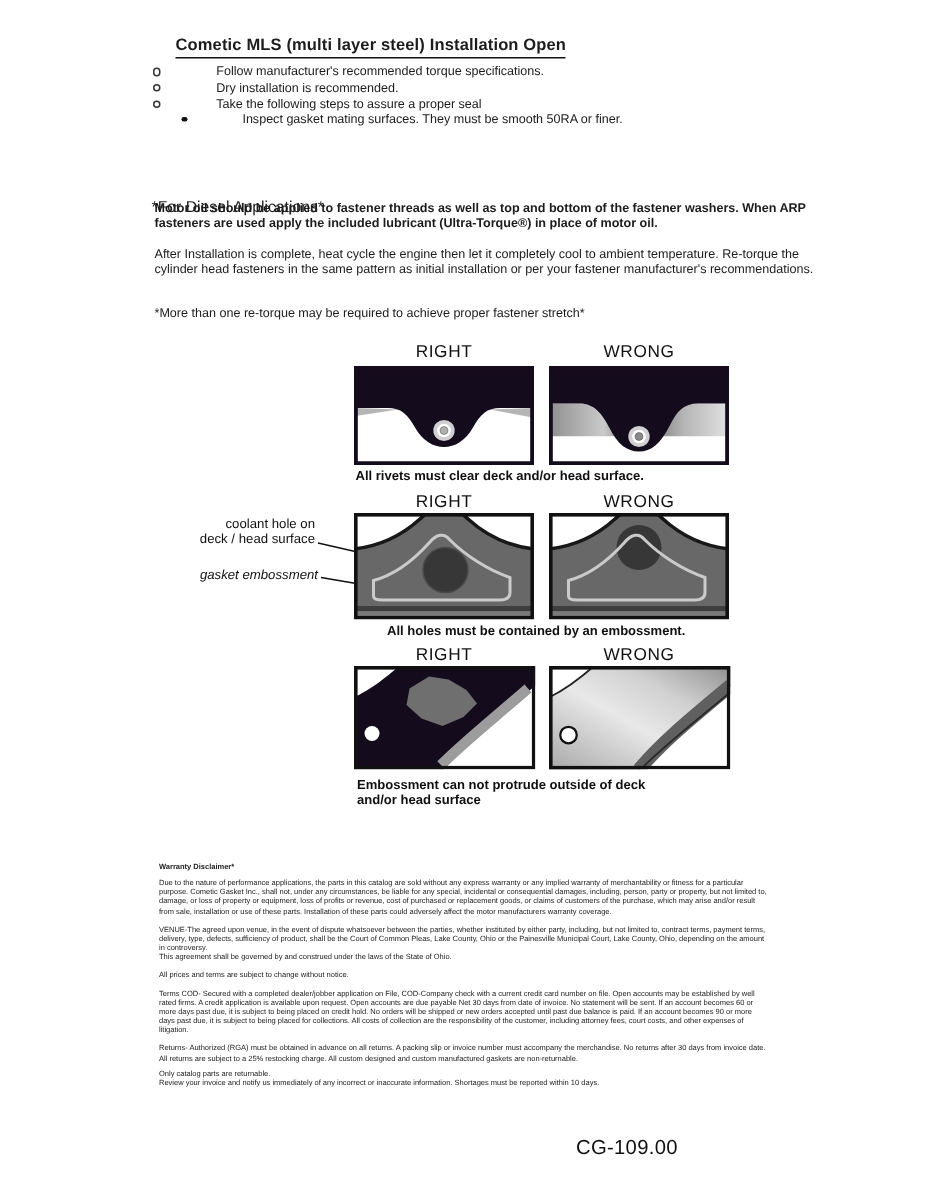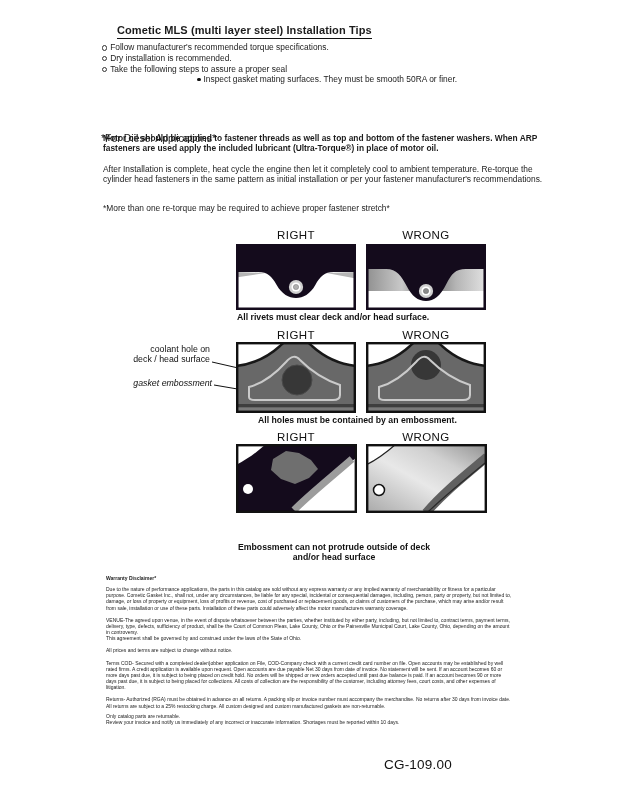--- a/index.html
+++ b/index.html
@@ -9,25 +9,25 @@
     overflow:hidden;margin:0 auto;
   }
   .abs{position:absolute;}
   
   .title{
     left:117px;top:24px;font-size:11px;font-weight:bold;letter-spacing:.1px;
     border-bottom:1.6px solid #111;padding-bottom:2px;white-space:nowrap;
   }
   
   .bullets{left:102px;top:42px;width:450px;font-size:8.4px;line-height:10.8px;}
-  .b-row{display:flex;align-items:flex-start;}
+  .b-row{display:flex;align-items:flex-start;gap:34px;}
   .marker{flex:0 0 auto;margin-top:3.4px;margin-right:3px;width:3.2px;height:3.2px;border-radius:50%;}
   .marker.hollow{border:1px solid #333;background:#fff;}
   .marker.filled{background:#111;width:3.6px;height:3.6px;margin-top:3.2px;}
-  .b-row.indent{justify-content:center;}
+  .b-row.indent{margin-left:19px;}
   
   .diesel-h{left:101px;top:132px;font-size:10.5px;font-weight:normal;}
   .bodytext{left:103px;width:442px;font-size:8.4px;line-height:10.3px;}
   .p1{top:133px;font-weight:bold;}
   .p2{top:164px;}
   .pnote{top:203px;}
   
   .dlabel{font-size:11.5px;letter-spacing:.4px;width:120px;text-align:center;color:#111;}
   .dcaption{font-size:8.7px;font-weight:bold;color:#111;line-height:9.6px;white-space:nowrap;}
   .dbox{overflow:hidden;}
@@ -40,21 +40,21 @@
   .legal p{margin:0 0 6px 0;}
   .legal .tight{margin:0;}
   .legal .gap-top{margin-top:4px;}
   .footer-code{left:384px;top:757px;font-size:13.5px;color:#111;letter-spacing:.2px;}
 </style>
 </head>
 <body>
 
 <div class="page">
 
-  <div class="abs title">Cometic MLS (multi layer steel) Installation Tips</div>
+  <div class="abs title">Cometic MLS (multi layer steel) Installation Open</div>
 
   <div class="abs bullets">
     <div class="b-row">
       <span class="marker hollow"></span>
       <span>Follow manufacturer's recommended torque specifications.</span>
     </div>
     <div class="b-row">
       <span class="marker hollow"></span>
       <span>Dry installation is recommended.</span>
     </div>
@@ -175,21 +175,21 @@
         </linearGradient>
       </defs>
       <rect width="121" height="69" fill="#fff"></rect>
       <path d="M30,0 H121 V13 C96,34 76,50 60,69 H0 V21 C12,15 21,8 30,0 Z" fill="url(#g3)" stroke="#222" stroke-width="1.2"></path>
       <path d="M121,13 C96,34 76,50 60,69" fill="none" stroke="#606060" stroke-width="9"></path>
       <path d="M119,19 C95,39 77,53 62,68" fill="none" stroke="#2a2a2a" stroke-width="1.2"></path>
       <circle cx="13" cy="46" r="5.5" fill="#ffffff" stroke="#111" stroke-width="1.5"></circle>
       <rect x="1.2" y="1.2" width="118.6" height="66.6" fill="none" stroke="#111" stroke-width="2.4"></rect>
     </svg>
   </div>
-  <div class="abs dcaption" style="left:238px;top:543px;text-align:center;">
+  <div class="abs dcaption" style="left:238px;top:519px;">
     <div>Embossment can not protrude outside of deck</div>
     <div>and/or head surface</div>
   </div>
 
   <div class="abs legal">
     <div class="lh">Warranty Disclaimer*</div>
     <p>Due to the nature of performance applications, the parts in this catalog are sold without any express warranty or any implied warranty of merchantability or fitness for a particular purpose.  Cometic Gasket Inc., shall not, under any circumstances, be liable for any special, incidental or consequential damages, including, person, party or property, but not limited to, damage, or loss of property or equipment, loss of profits or revenue, cost of purchased or replacement goods, or claims of customers of the purchase, which may arise and/or result from sale, installation or use of these parts.  Installation of these parts could adversely affect the motor manufacturers warranty coverage.</p>
     <p class="tight">VENUE-The agreed upon venue, in the event of dispute whatsoever between the parties, whether instituted by either party, including, but not limited to, contract terms, payment terms, delivery, type, defects, sufficiency of product, shall be the Court of Common Pleas, Lake County, Ohio or the Painesville Municipal Court, Lake County, Ohio, depending on the amount in controversy.</p>
     <p>This agreement shall be governed by and construed under the laws of the State of Ohio.</p>
     <p>All prices and terms are subject to change without notice.</p>

